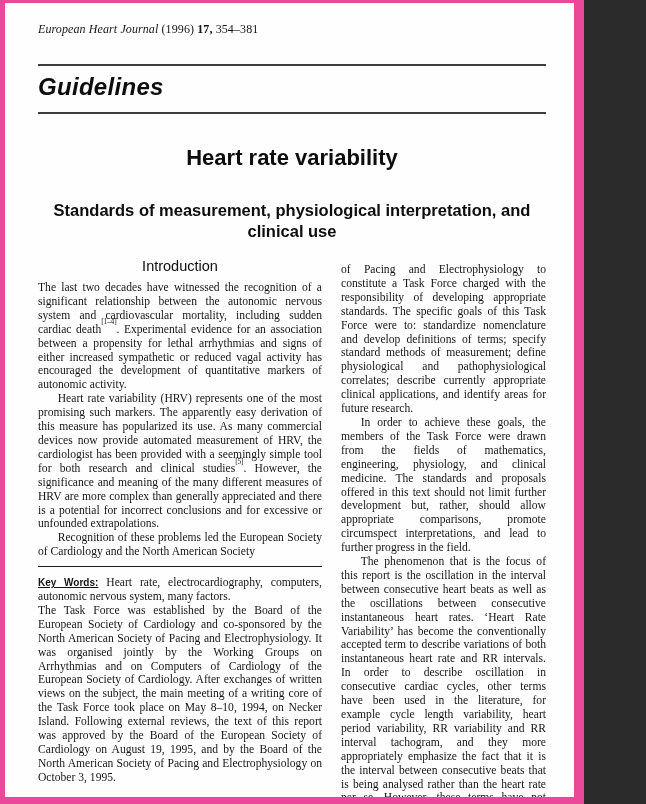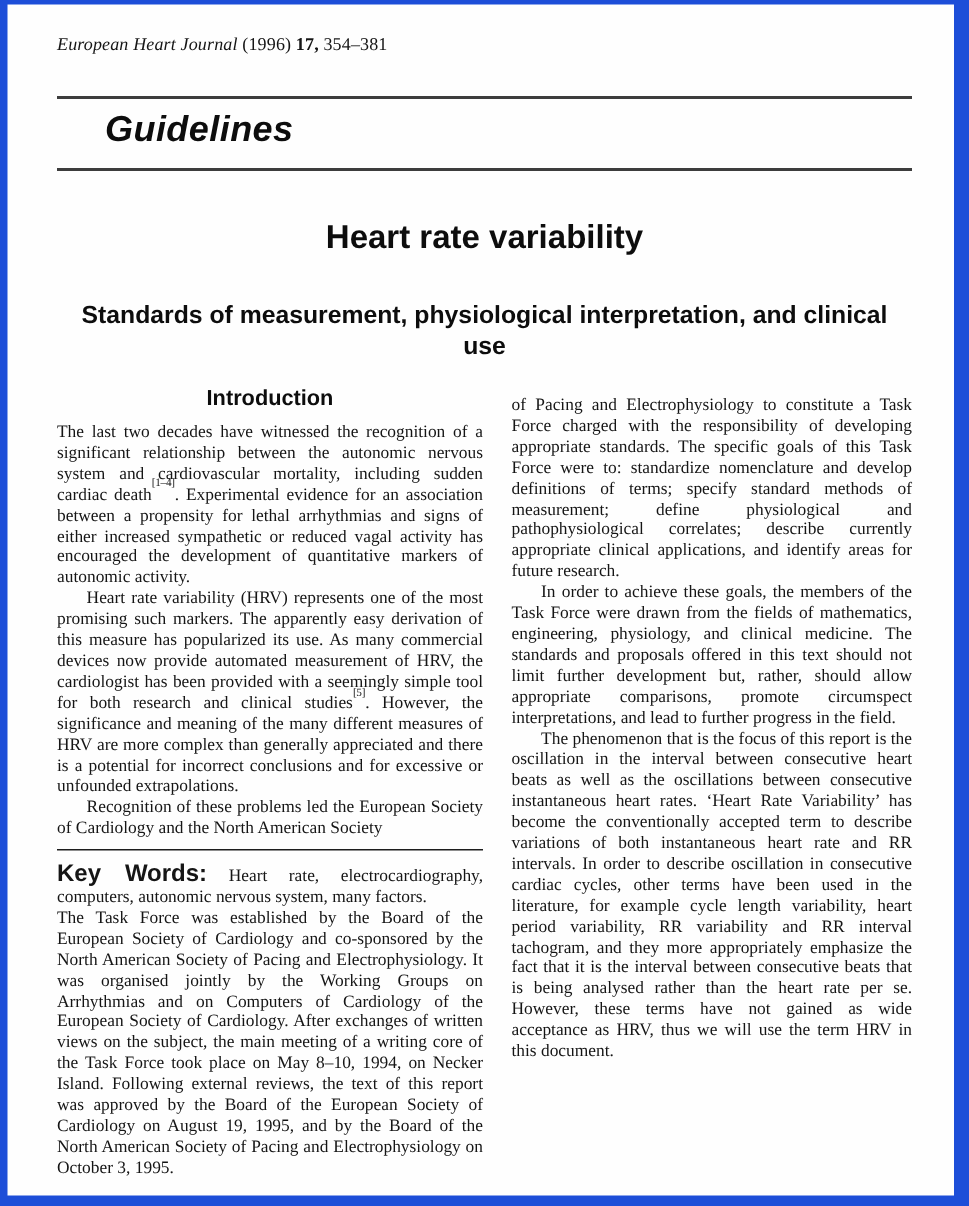--- a/index.html
+++ b/index.html
@@ -1,60 +1,60 @@
 <!DOCTYPE html>
 <html><head>
 <meta charset="utf-8">
 <style>
   html,body{margin:0;padding:0;background:#2b2b2b;}
   .page{
-    width:646px;height:804px;background:#1d4ed8;box-sizing:border-box;
+    width:584px;height:804px;background:#ec4899;box-sizing:border-box;
     padding:3px 10px 7px 5px;position:relative;overflow:hidden;
   }
   .sheet{
     width:100%;height:100%;background:#fefefe;box-sizing:border-box;
     padding:19px 28px 0 33px;overflow:hidden;
     font-family:"Liberation Serif", serif;color:#151515;
   }
   .journal-line{font-size:12px;letter-spacing:0.1px;}
   .it{font-style:italic;}
   .b{font-weight:bold;}
   .banner-block{
     margin-top:27px;border-top:2px solid #3d3d3d;border-bottom:2px solid #3d3d3d;
     padding:7px 0 11px;
   }
   .banner{
     font-family:"Liberation Sans", sans-serif;font-weight:bold;font-style:italic;
-    font-size:24px;letter-spacing:0.3px;color:#0d0d0d;margin-left:32px;
+    font-size:24px;letter-spacing:0.3px;color:#0d0d0d;
   }
   .title{
     text-align:center;font-family:"Liberation Sans", sans-serif;font-weight:bold;
     font-size:22px;margin:31px 0 14px;color:#0d0d0d;
   }
   .subtitle{
     text-align:center;font-family:"Liberation Sans", sans-serif;font-weight:bold;
     font-size:16.5px;line-height:21px;margin-top:29px;padding:0 14px;color:#0d0d0d;
   }
   .byline{
     text-align:center;font-family:"Liberation Sans", sans-serif;font-weight:bold;
     font-size:14.5px;line-height:19px;margin-top:16px;padding:0 8px;color:#0d0d0d;
   }
   .columns{display:flex;gap:19px;margin-top:13px;}
   .col-left{width:284px;flex:none;}
   .col-right{flex:1;min-width:0;}
   .col-heading{
-    text-align:center;font-family:"Liberation Sans", sans-serif;font-weight:bold;
+    text-align:center;font-family:"Liberation Sans", sans-serif;font-weight:normal;
     font-size:14.5px;margin:3px 0 7px;color:#0d0d0d;
   }
   .body-text p{margin:0;text-align:justify;font-size:11.6px;line-height:13.9px;}
   p.indent{text-indent:1.7em;}
   sup.ref{font-size:7.5px;line-height:0;position:relative;top:-0.45em;letter-spacing:-0.2px;}
   .kw-rule{border-top:1.5px solid #1d1d1d;margin:7px 0 9px;height:0;}
   .keywords{margin:0;text-align:justify;font-size:11.6px;line-height:14.8px;}
-  .kw-label{font-family:"Liberation Sans", sans-serif;font-weight:bold;font-size:16px;}
+  .kw-label{font-family:"Liberation Sans", sans-serif;font-weight:bold;font-size:10px;text-decoration:underline;}
   .footnote{margin:9px 0 0;text-align:justify;font-size:10.1px;line-height:12.3px;}
   .bg-heading{margin:13px 0 8px;}
 </style>
 </head>
 <body>
 
 <div class="page">
   <div class="sheet">
 
     <div class="journal-line"><span class="it">European Heart Journal</span><span> (1996) </span><span class="b">17,</span><span> 354–381</span></div>

